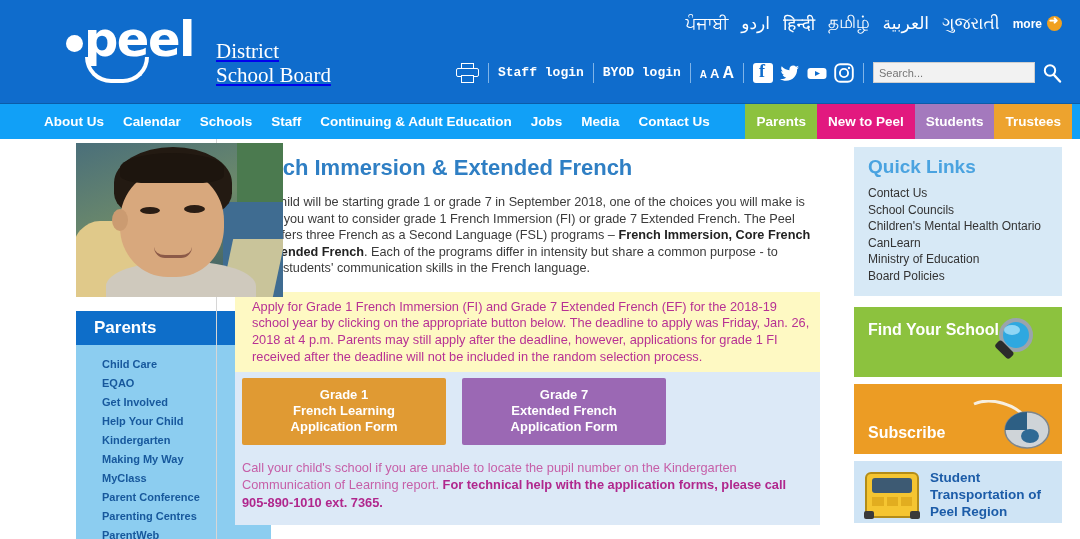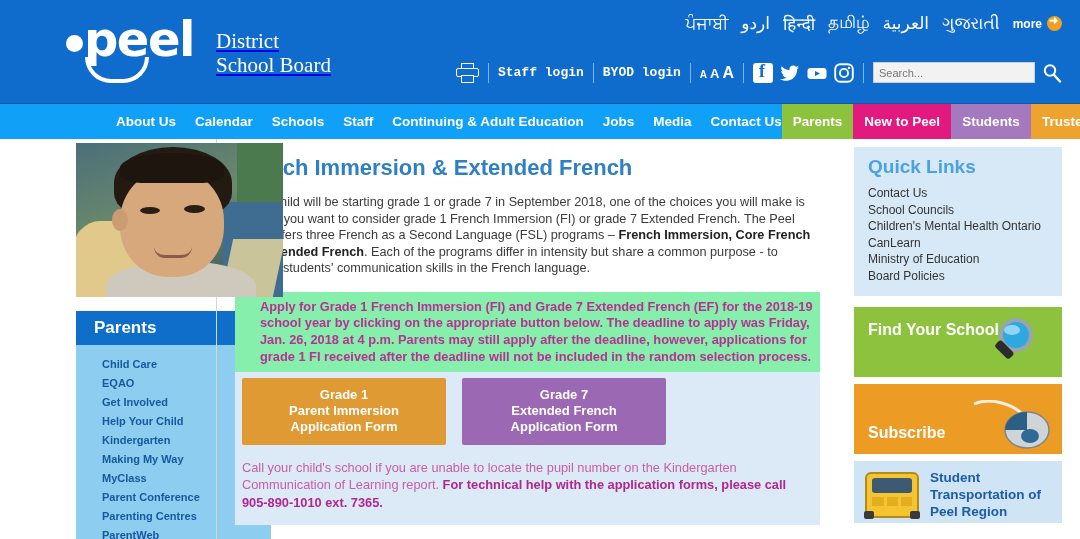--- a/index.html
+++ b/index.html
@@ -10,21 +10,21 @@
   }
 
   
   .header {
     position: relative;
     height: 103px;
     background: #0f6ccc;
   }
   .logo-block {
     position: absolute; left: 64px; top: 13px;
-    display: flex; align-items: center;
+    display: flex; align-items: flex-end;
   }
   .logo-mark { position: relative; width: 160px; height: 74px; }
   .logo-dot {
     position: absolute; left: 2px; top: 22px;
     width: 17px; height: 17px; border-radius: 50%; background: #fff;
   }
   .logo-word {
     position: absolute; left: 20px; top: 2px;
     font-family: "DejaVu Sans", sans-serif;
     font-size: 48px; font-weight: bold; color: #fff;
@@ -86,21 +86,21 @@
     border: 1px solid #cfcfcf; color: #8a8a8a;
     font-size: 11px; padding: 0 5px; line-height: 19px;
   }
   .search-icon { width: 20px; height: 20px; }
 
   
   .nav {
     height: 36px; background: #11a0f7; display: flex; align-items: stretch;
     border-top: 1px solid #0b5ca8;
   }
-  .nav-left { display: flex; align-items: center; padding-left: 116px; gap: 19px; flex: 1; }
+  .nav-left { display: flex; align-items: center; padding-left: 44px; gap: 19px; flex: 1; }
   .nav-left a {
     color: #fff; font-size: 13.5px; font-weight: bold; text-decoration: none; white-space: nowrap;
   }
   .nav-tabs { display: flex; align-items: stretch; margin-right: 8px; }
   .nav-tab {
     display: flex; align-items: center; padding: 0 11px;
     color: #fff; font-size: 13.5px; font-weight: bold; text-decoration: none; white-space: nowrap;
   }
 
   
@@ -146,22 +146,22 @@
     margin-left: 4px;
   }
   .content-title {
     color: #2f7fc4; font-size: 22px; font-weight: bold; margin-bottom: 13px;
   }
   .intro-p {
     color: #3b3b3b; font-size: 12.7px; line-height: 16.5px; margin-bottom: 15px;
   }
   .intro-p b { color: #222; }
   .notice {
-    background: #86efac; padding: 7px 7px 6px 25px;
-    color: #b73194; font-size: 12.8px; font-weight: bold; line-height: 16.8px;
+    background: #fef9c3; padding: 7px 7px 6px 17px;
+    color: #b73194; font-size: 12.8px; font-weight: normal; line-height: 16.8px;
   }
   .btn-row { background: #dce9f7; padding: 6px 7px 10px 7px; display: flex; gap: 16px; }
   .form-btn {
     width: 204px; padding: 9px 4px 10px 4px; text-align: center;
     color: #fff; font-size: 13px; font-weight: bold; line-height: 16px;
     text-decoration: none; border-radius: 2px;
   }
   .btn-orange { background: #e09a33; }
   .btn-purple { background: #9b68b4; }
   .closing {
@@ -330,21 +330,21 @@
 
     <div class="intro-p">
       <span>If your child will be starting grade 1 or grade 7 in September 2018, one of the choices you will make is whether you want to consider grade 1 French Immersion (FI) or grade 7 Extended French. The Peel board offers three French as a Second Language (FSL) programs – </span><b>French Immersion, Core French and Extended French</b><span>. Each of the programs differ in intensity but share a common purpose - to develop students' communication skills in the French language.</span>
     </div>
 
     <div class="notice">Apply for Grade 1 French Immersion (FI) and Grade 7 Extended French (EF) for the 2018-19 school year by clicking on the appropriate button below. The deadline to apply was Friday, Jan. 26, 2018 at 4 p.m. Parents may still apply after the deadline, however, applications for grade 1 FI received after the deadline will not be included in the random selection process.</div>
 
     <div class="btn-row">
       <a href="#" class="form-btn btn-orange">
         <span>Grade 1</span><br>
-        <span>Parent Immersion</span><br>
+        <span>French Learning</span><br>
         <span>Application Form</span>
       </a>
       <a href="#" class="form-btn btn-purple">
         <span>Grade 7</span><br>
         <span>Extended French</span><br>
         <span>Application Form</span>
       </a>
     </div>
 
     <div class="closing">

